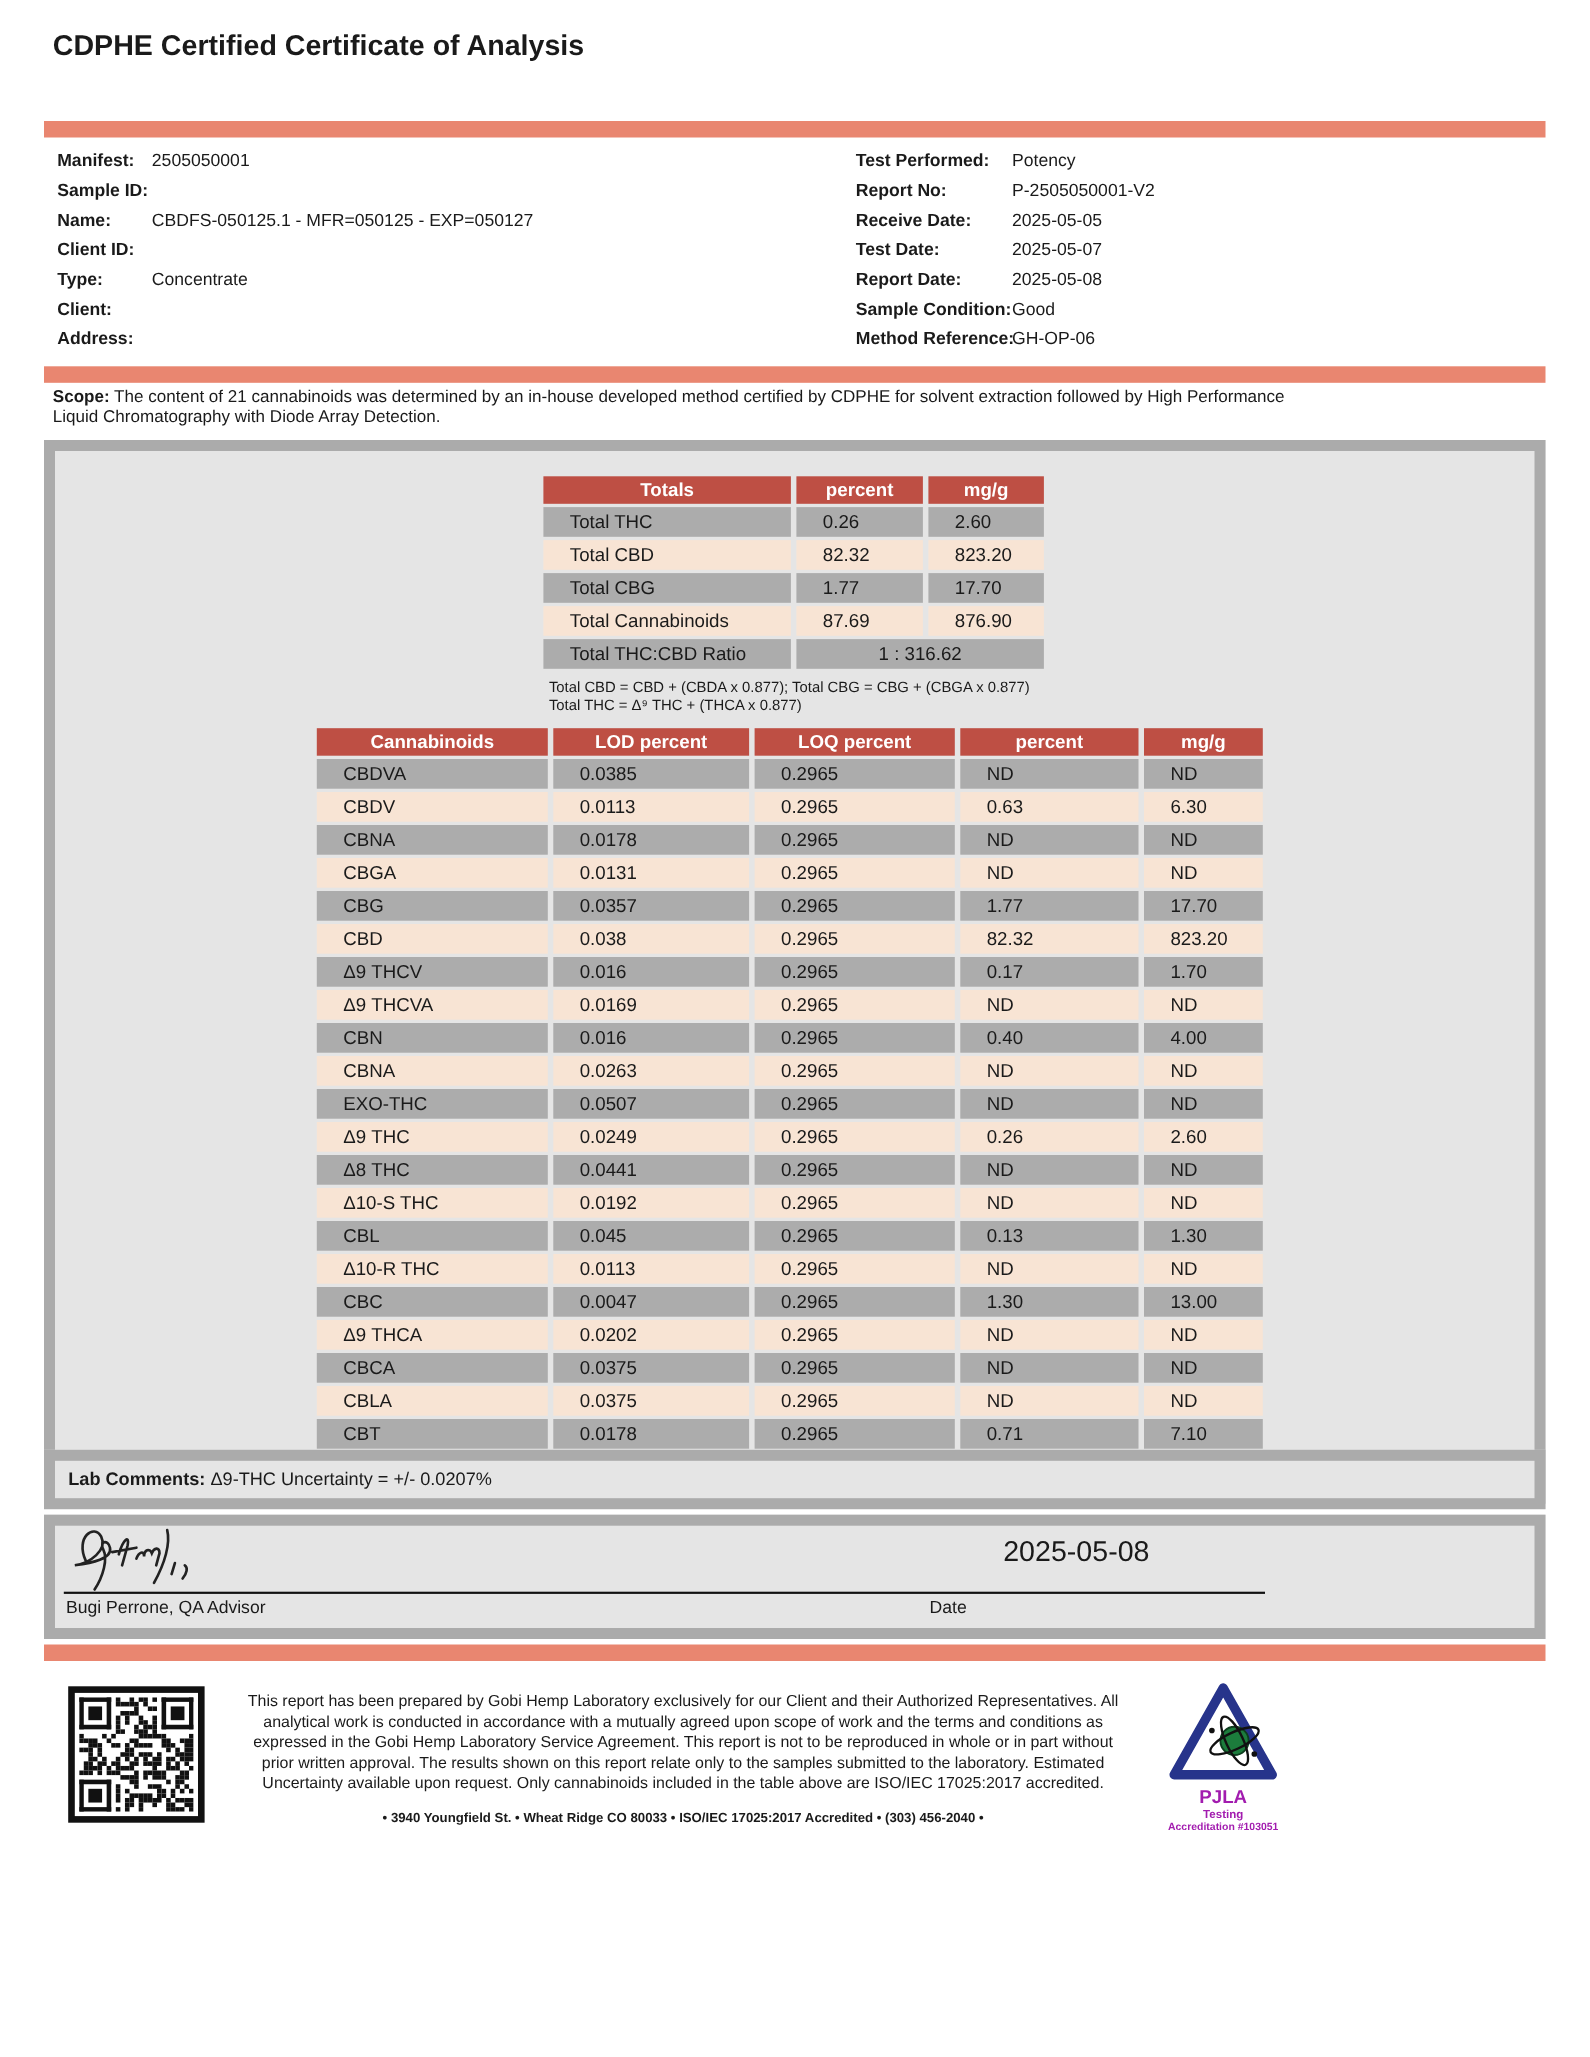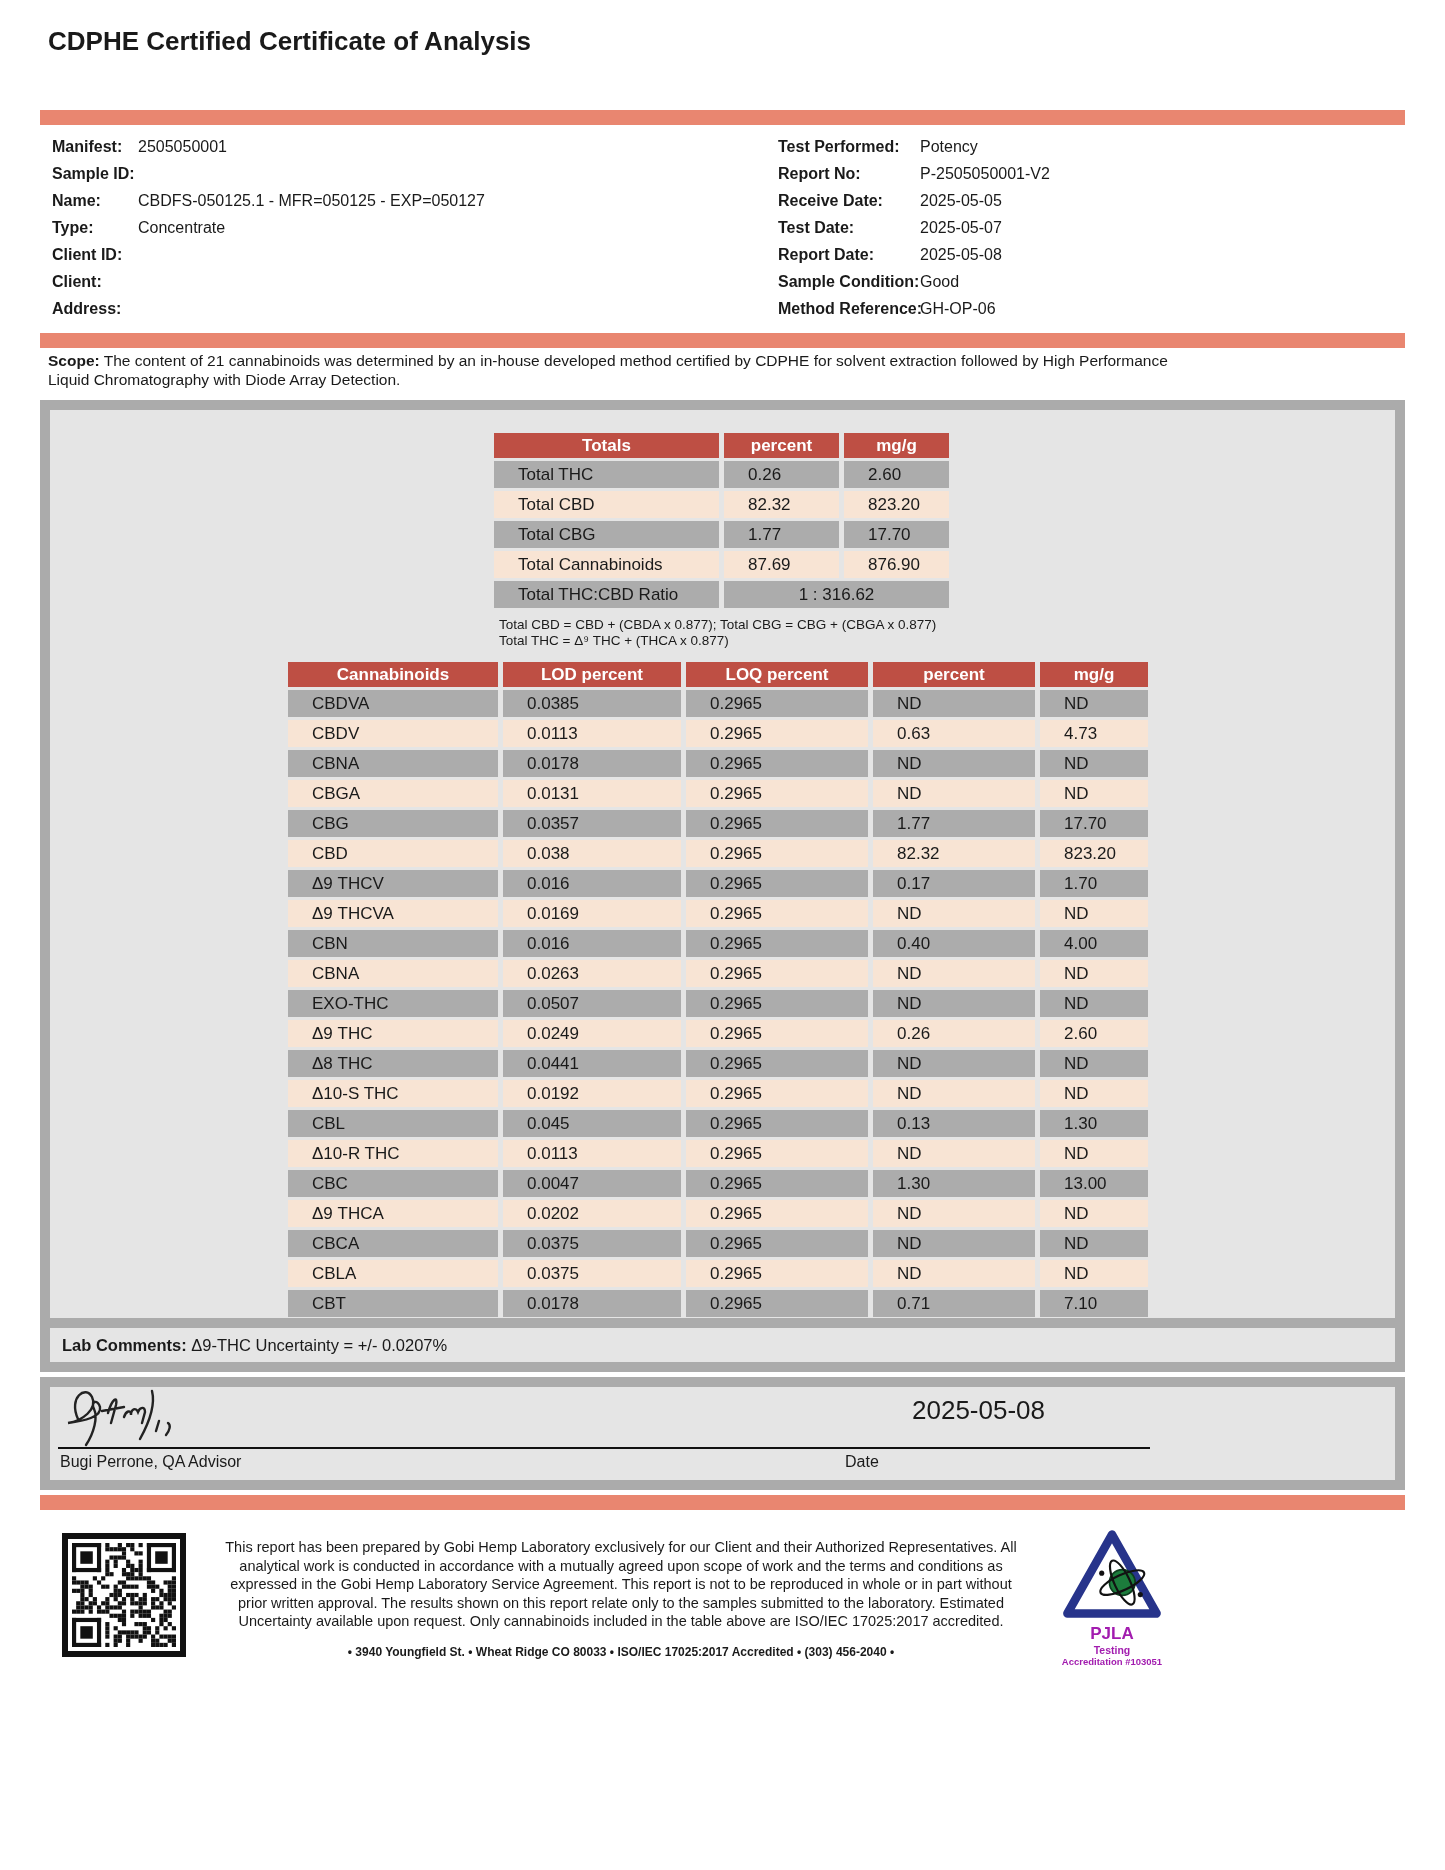--- a/index.html
+++ b/index.html
@@ -80,27 +80,27 @@
     <span class="info-label">Sample ID:</span>
     <span class="info-value"></span>
   </div>
 
   <div class="info-row">
     <span class="info-label">Name:</span>
     <span class="info-value">CBDFS-050125.1 - MFR=050125 - EXP=050127</span>
   </div>
 
   <div class="info-row">
+    <span class="info-label">Client ID:</span>
+    <span class="info-value"></span>
+  </div>
+
+  <div class="info-row">
     <span class="info-label">Type:</span>
     <span class="info-value">Concentrate</span>
-  </div>
-
-  <div class="info-row">
-    <span class="info-label">Client ID:</span>
-    <span class="info-value"></span>
   </div>
 
   <div class="info-row">
     <span class="info-label">Client:</span>
     <span class="info-value"></span>
   </div>
 
   <div class="info-row">
     <span class="info-label">Address:</span>
     <span class="info-value"></span>
@@ -228,21 +228,21 @@
     <td>0.2965</td>
     <td>ND</td>
     <td>ND</td>
   </tr>
 
   <tr>
     <td>CBDV</td>
     <td>0.0113</td>
     <td>0.2965</td>
     <td>0.63</td>
-    <td>4.73</td>
+    <td>6.30</td>
   </tr>
 
   <tr>
     <td>CBNA</td>
     <td>0.0178</td>
     <td>0.2965</td>
     <td>ND</td>
     <td>ND</td>
   </tr>
 

